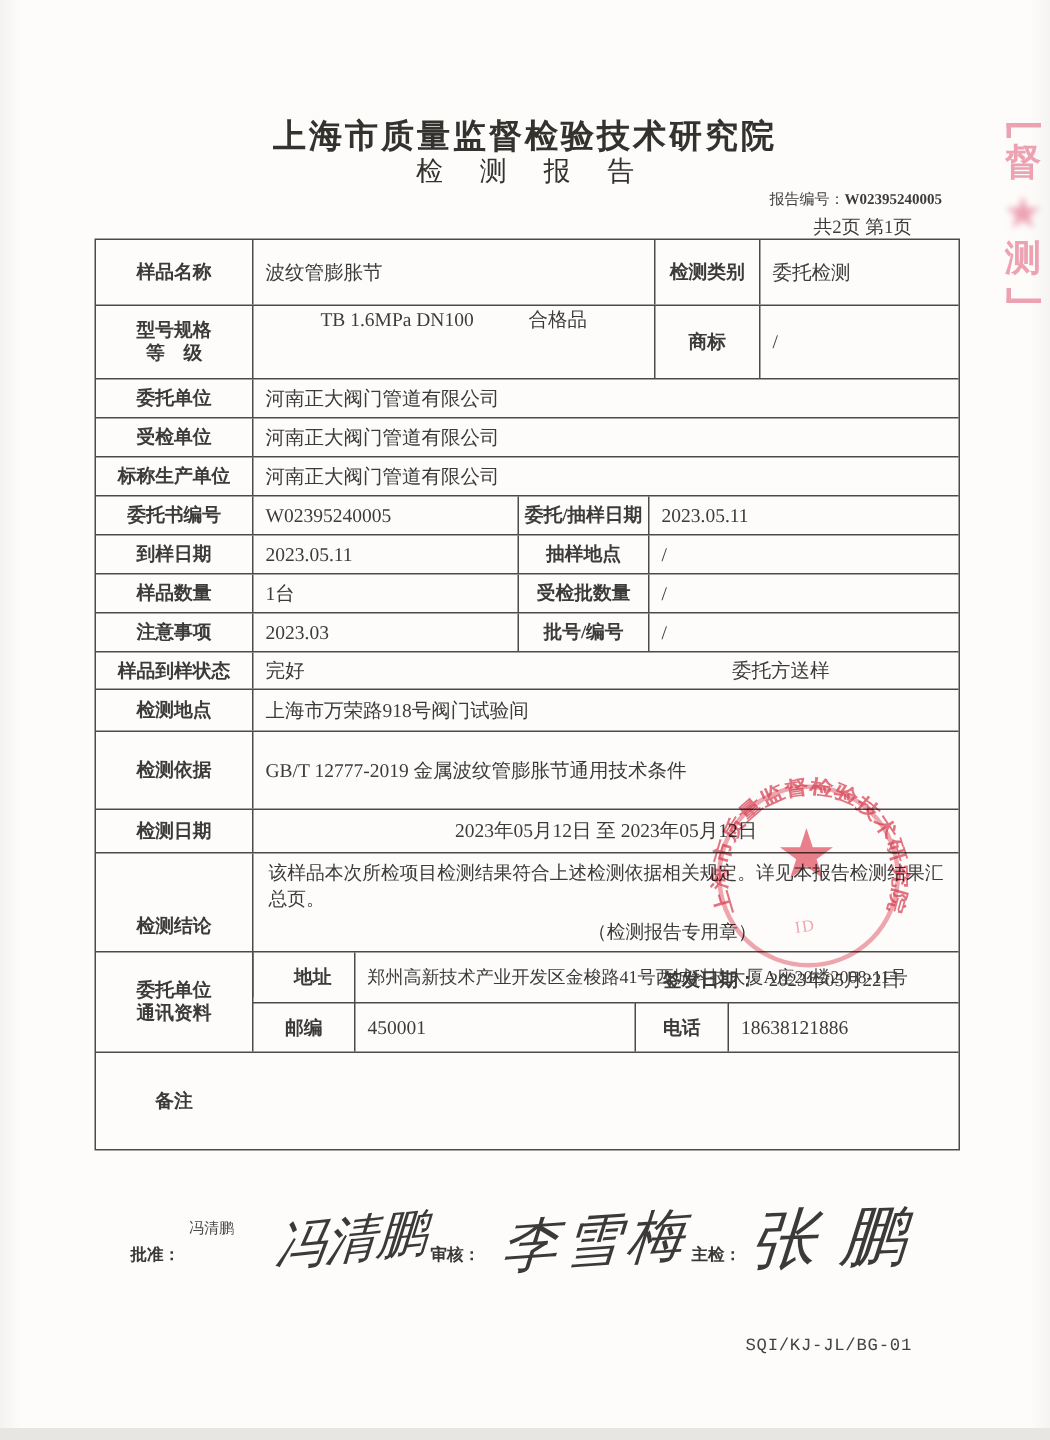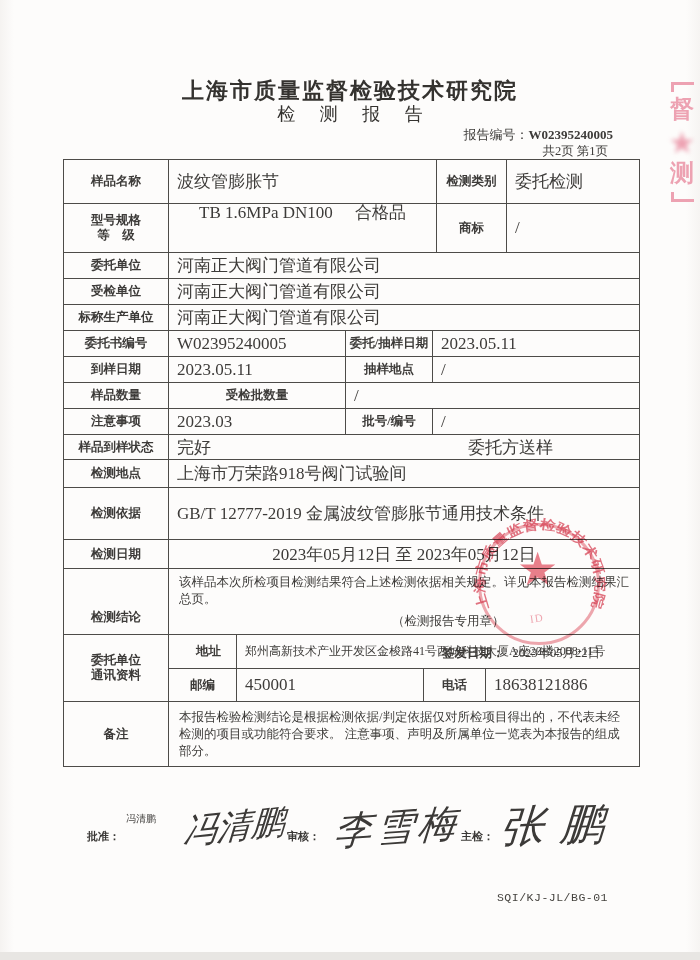--- a/index.html
+++ b/index.html
@@ -8,32 +8,32 @@
     background:linear-gradient(90deg,#f5f3f1 0,#fdfcfb 14px,#fdfcfb 686px,#f6f4f2 100%);
     overflow:hidden;
     font-family:"Liberation Serif","DejaVu Serif",serif;
     color:#3d3b39;
   }
   
   .org-title { position:absolute; top:76px; left:0; width:100%; text-align:center;
     font-size:22px; font-weight:bold; letter-spacing:2px; color:#34322f; }
   .doc-title { position:absolute; top:102px; left:0; width:100%; text-align:center;
     font-size:18px; font-weight:normal; letter-spacing:10px; text-indent:10px; color:#34322f; }
-  .report-no { position:absolute; top:126px; right:87px; font-size:13px; }
+  .report-no { position:absolute; top:126px; right:72px; font-size:10px; }
   .report-no b { font-weight:bold; }
   .pagination { position:absolute; top:143px; right:92px; font-size:12.5px; }
   
   .tbl { position:absolute; left:63px; top:159px; width:577px; border:1.2px solid #4d4b48; box-sizing:border-box; }
   .row { display:grid; border-top:1px solid #4d4b48; }
   .row:first-child { border-top:none; }
   .cell { display:flex; align-items:center; border-left:1px solid #4d4b48; box-sizing:border-box; min-width:0; }
   .cell:first-child { border-left:none; }
   .lbl { justify-content:center; font-weight:bold; font-size:12.5px; white-space:nowrap; text-align:center; }
   .lbl.two-line { flex-direction:column; line-height:15px; }
-  .val { padding:1px 8px; font-size:17px; }
+  .val { padding:1px 8px; font-size:13px; }
   .val.two-line { flex-direction:row; align-items:flex-start; justify-content:space-evenly; line-height:15px; }
   .cols-a { grid-template-columns:104px 268px 70px 1fr; }
   .cols-full { grid-template-columns:104px 1fr; }
   .cols-b { grid-template-columns:104px 177px 87px 1fr; }
   .h43{height:43px} .h48{height:48px} .h25{height:25px} .h24{height:24px}
   .h27{height:27px} .h51{height:51px} .h28{height:28px} .h65{height:65px} .h64{height:64px}
   .val-center { justify-content:center; padding:0; }
   .status-extra { margin-left:auto; margin-right:78px; }
   
   .concl-val { display:block; padding:5px 10px 3px; font-size:12.5px; }
@@ -135,20 +135,21 @@
 
     <div class="row cols-b h25">
       <div class="cell lbl">到样日期</div>
       <div class="cell val">2023.05.11</div>
       <div class="cell lbl">抽样地点</div>
       <div class="cell val">/</div>
     </div>
 
     <div class="row cols-b h25">
       <div class="cell lbl">样品数量</div>
+      <div class="cell val">1台</div>
       <div class="cell lbl">受检批数量</div>
       <div class="cell val">/</div>
     </div>
 
     <div class="row cols-b h25">
       <div class="cell lbl">注意事项</div>
       <div class="cell val">2023.03</div>
       <div class="cell lbl">批号/编号</div>
       <div class="cell val">/</div>
     </div>
@@ -193,21 +194,20 @@
       <div class="cell lbl c-addr-l">地址</div>
       <div class="cell val c-addr-v">郑州高新技术产业开发区金梭路41号西城科技大厦A座20楼2008-11号</div>
       <div class="cell lbl bt" style="grid-row:2;grid-column:2;">邮编</div>
       <div class="cell val bt" style="grid-row:2;grid-column:3;">450001</div>
       <div class="cell lbl bt" style="grid-row:2;grid-column:4;">电话</div>
       <div class="cell val bt" style="grid-row:2;grid-column:5;">18638121886</div>
     </div>
 
     <div class="row cols-full h64">
       <div class="cell lbl">备注</div>
-      <div class="cell note-val">本报告检验检测结论是根据检测依据/判定依据仅对所检项目得出的，不代表未经检测的项目或功能符合要求。 注意事项、声明及所属单位一览表为本报告的组成部分。</div>
     </div>
 
   </div>
 
   <div class="sig-label" style="left:87px; top:829px;">批准：</div>
   <div class="sig-print" style="left:126px; top:812px;">冯清鹏</div>
   <div class="script sig1">冯清鹏</div>
 
   <div class="sig-label" style="left:287px; top:829px;">审核：</div>
   <div class="script sig2">李雪梅</div>

